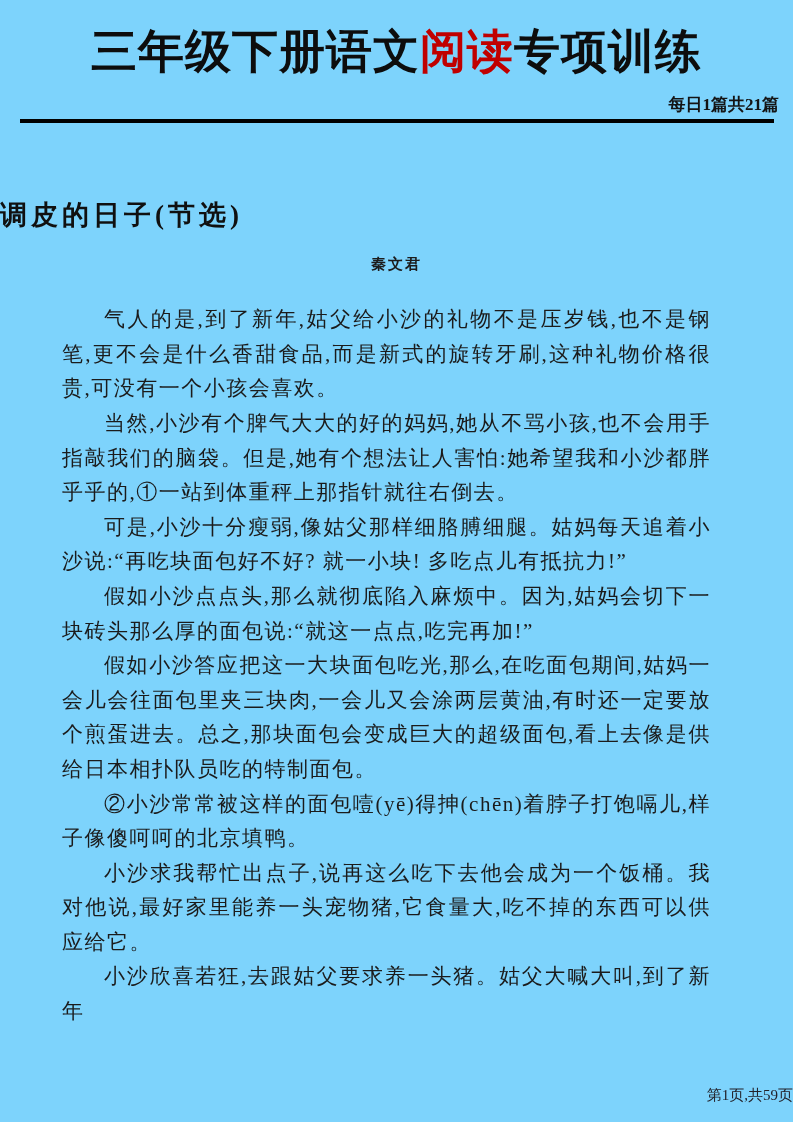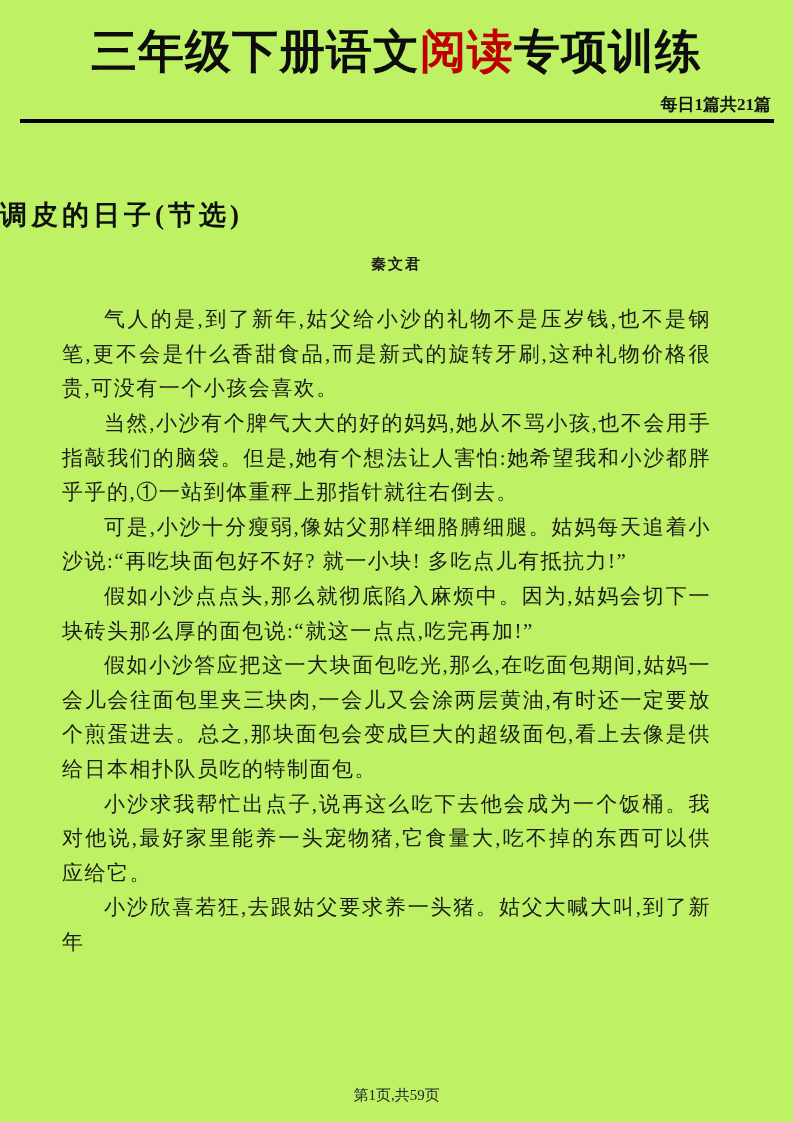--- a/index.html
+++ b/index.html
@@ -4,40 +4,40 @@
 <style>
   html, body { margin: 0; padding: 0; }
   body {
     width: 793px; height: 1122px;
     background: #f2f2f0;
     font-family: "Liberation Serif", "DejaVu Serif", serif;
   }
   .page {
     position: relative;
     width: 793px; height: 1122px;
-    background: #bef264;
+    background: #7dd3fc;
     overflow: hidden;
     box-sizing: border-box;
     color: #161616;
   }
   
   .header { padding-top: 24px; }
   .page-title {
     text-align: center;
     font-size: 46px;
     font-weight: bold;
     letter-spacing: 1px;
     line-height: 1.2;
     color: #0d0d0d;
     white-space: nowrap;
   }
   .page-title .highlight { color: #c00000; }
   .issue-info {
     text-align: right;
-    padding-right: 22px;
+    padding-right: 14px;
     margin-top: 14px;
     font-size: 17px;
     font-weight: bold;
     color: #141414;
   }
   .header-divider {
     margin: 3px 19px 0 20px;
     height: 4px;
     background: #000;
   }
@@ -73,21 +73,21 @@
   }
   .underline {
     text-underline-offset: 6px;
     text-decoration-thickness: 1.5px;
   }
   
   .page-footer {
     position: absolute;
     left: 0; right: 0;
     top: 1086px;
-    text-align: center;
+    text-align: right;
     font-size: 15px;
     color: #23232b;
   }
 </style>
 </head>
 <body>
 
 <div class="page">
 
   <div class="header">
@@ -103,20 +103,21 @@
     <p><span>气人的是,到了新年,姑父给小沙的礼物不是压岁钱,也不是钢笔,更不会是什么香甜食品,而是新式的旋转牙刷,这种礼物价格很贵,可没有一个小孩会喜欢。</span></p>
 
     <p><span>当然,小沙有个脾气大大的好的妈妈,她从不骂小孩,也不会用手指敲我们的脑袋。但是,她有个想法让人害怕:她希望我和小沙都胖乎乎的,①</span><span class="underline">一站到体重秤上那指针就往右倒去。</span></p>
 
     <p><span>可是,小沙十分瘦弱,像姑父那样细胳膊细腿。姑妈每天追着小沙说:“再吃块面包好不好? 就一小块! 多吃点儿有抵抗力!”</span></p>
 
     <p><span>假如小沙点点头,那么就彻底陷入麻烦中。因为,姑妈会切下一块砖头那么厚的面包说:“就这一点点,吃完再加!”</span></p>
 
     <p><span>假如小沙答应把这一大块面包吃光,那么,在吃面包期间,姑妈一会儿会往面包里夹三块肉,一会儿又会涂两层黄油,有时还一定要放个煎蛋进去。总之,那块面包会变成巨大的超级面包,看上去像是供给日本相扑队员吃的特制面包。</span></p>
 
+    <p><span>②</span><span class="underline">小沙常常被这样的面包噎(yē)得抻(chēn)着脖子打饱嗝儿,样子像傻呵呵的北京填鸭。</span></p>
 
 
     <p><span>小沙求我帮忙出点子,说再这么吃下去他会成为一个饭桶。我对他说,最好家里能养一头宠物猪,它食量大,吃不掉的东西可以供应给它。</span></p>
 
     <p><span>小沙欣喜若狂,去跟姑父要求养一头猪。姑父大喊大叫,到了新年</span></p>
   </div>
 
   <div class="page-footer">第1页,共59页</div>
 
 </div>

